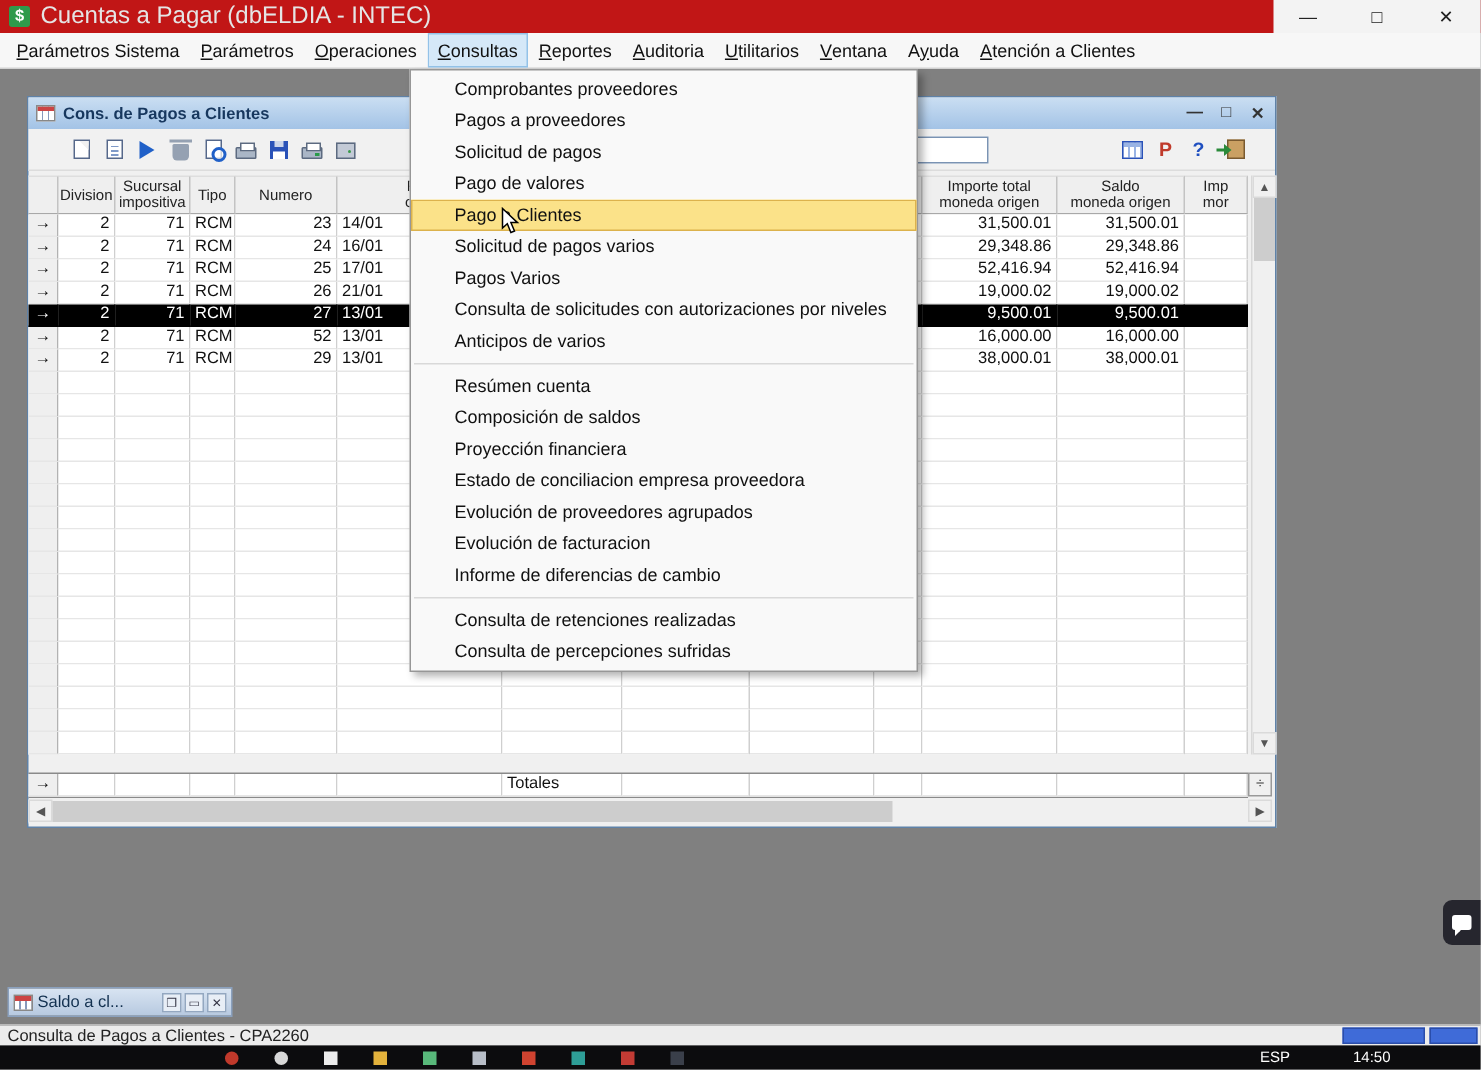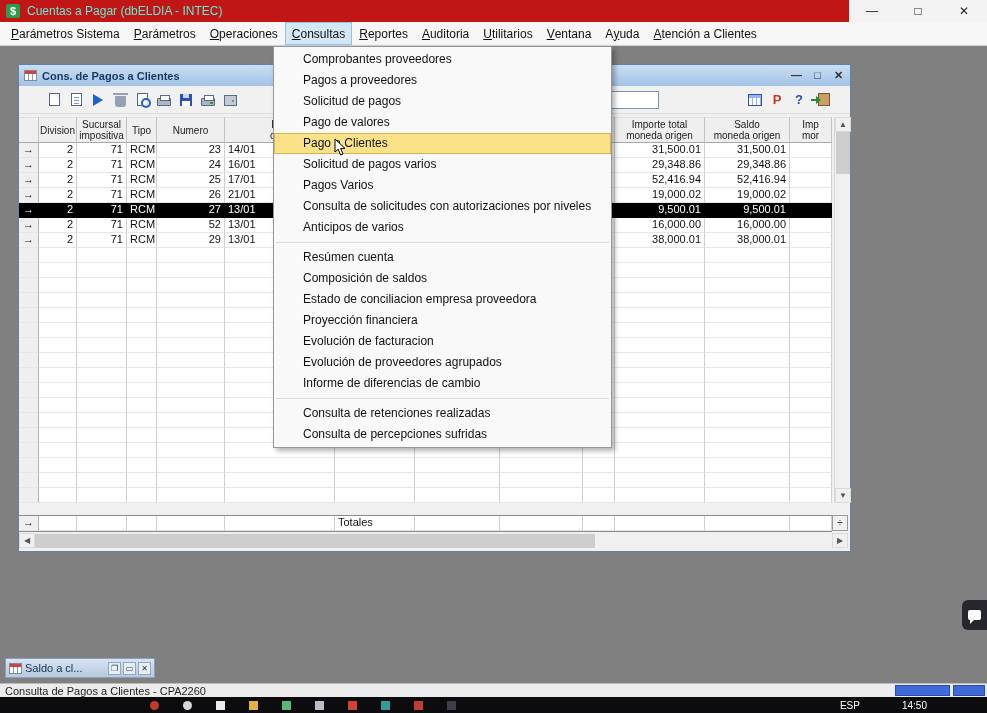--- a/index.html
+++ b/index.html
@@ -5,21 +5,21 @@
   * { margin:0; padding:0; box-sizing:border-box; }
   html,body { width:987px; height:713px; }
   body { position:relative; font-family:"Liberation Sans", sans-serif; background:#808080; overflow:hidden; }
   .screen { position:absolute; inset:0; }
 
   
   .titlebar { position:absolute; top:0; left:0; width:987px; height:22px;
     background:var(--titlebar_bg,#c11616); display:flex; align-items:center; padding-left:6px; }
   .app-icon { width:14px; height:14px; background:#2f9a4b; color:#fff; font-size:11px; font-weight:bold;
     display:inline-flex; align-items:center; justify-content:center; border-radius:2px; }
-  .title-text { color:#5eead4; font-size:12px; margin-left:7px; white-space:nowrap; }
+  .title-text { color:#e5e5e5; font-size:16px; margin-left:7px; white-space:nowrap; }
   .win-controls { position:absolute; right:0; top:0; width:138px; height:22px; background:#f3f3f3; display:flex; }
   .win-btn { flex:1; text-align:center; line-height:22px; font-size:12px; color:#222; }
 
   
   .menubar { position:absolute; top:22px; left:0; width:987px; height:24px; background:#f7f7f7;
     border-bottom:1px solid #d2d2d2; display:flex; align-items:stretch; padding-left:4px; font-size:12px; color:#111; }
   .menu-item { padding:0 7px; display:flex; align-items:center; white-space:nowrap; }
   .menu-item.hl { background:var(--menubar_highlight_bg,#d5e8f8); box-shadow:inset 0 0 0 1px #93c2e8; }
 
   
@@ -688,24 +688,24 @@
       <div class="dd-item">Solicitud de pagos</div>
       <div class="dd-item">Pago de valores</div>
       <div class="dd-item ddhl">Pago a Clientes</div>
       <div class="dd-item">Solicitud de pagos varios</div>
       <div class="dd-item">Pagos Varios</div>
       <div class="dd-item">Consulta de solicitudes con autorizaciones por niveles</div>
       <div class="dd-item">Anticipos de varios</div>
       <div class="menu-sep"></div>
       <div class="dd-item">Resúmen cuenta</div>
       <div class="dd-item">Composición de saldos</div>
+      <div class="dd-item">Proyección financiera</div>
       <div class="dd-item">Estado de conciliacion empresa proveedora</div>
-      <div class="dd-item">Proyección financiera</div>
+      <div class="dd-item">Evolución de proveedores agrupados</div>
       <div class="dd-item">Evolución de facturacion</div>
-      <div class="dd-item">Evolución de proveedores agrupados</div>
       <div class="dd-item">Informe de diferencias de cambio</div>
       <div class="menu-sep"></div>
       <div class="dd-item">Consulta de retenciones realizadas</div>
       <div class="dd-item">Consulta de percepciones sufridas</div>
     </div>
 
   <svg class="cursor" width="14" height="20" viewBox="0 0 14 20">
     <polygon points="1,1 1,14 4.2,11.2 6.6,17 9,16 6.6,10.4 11,10.4" fill="#ffffff" stroke="#000000" stroke-width="1"></polygon>
   </svg>
 

